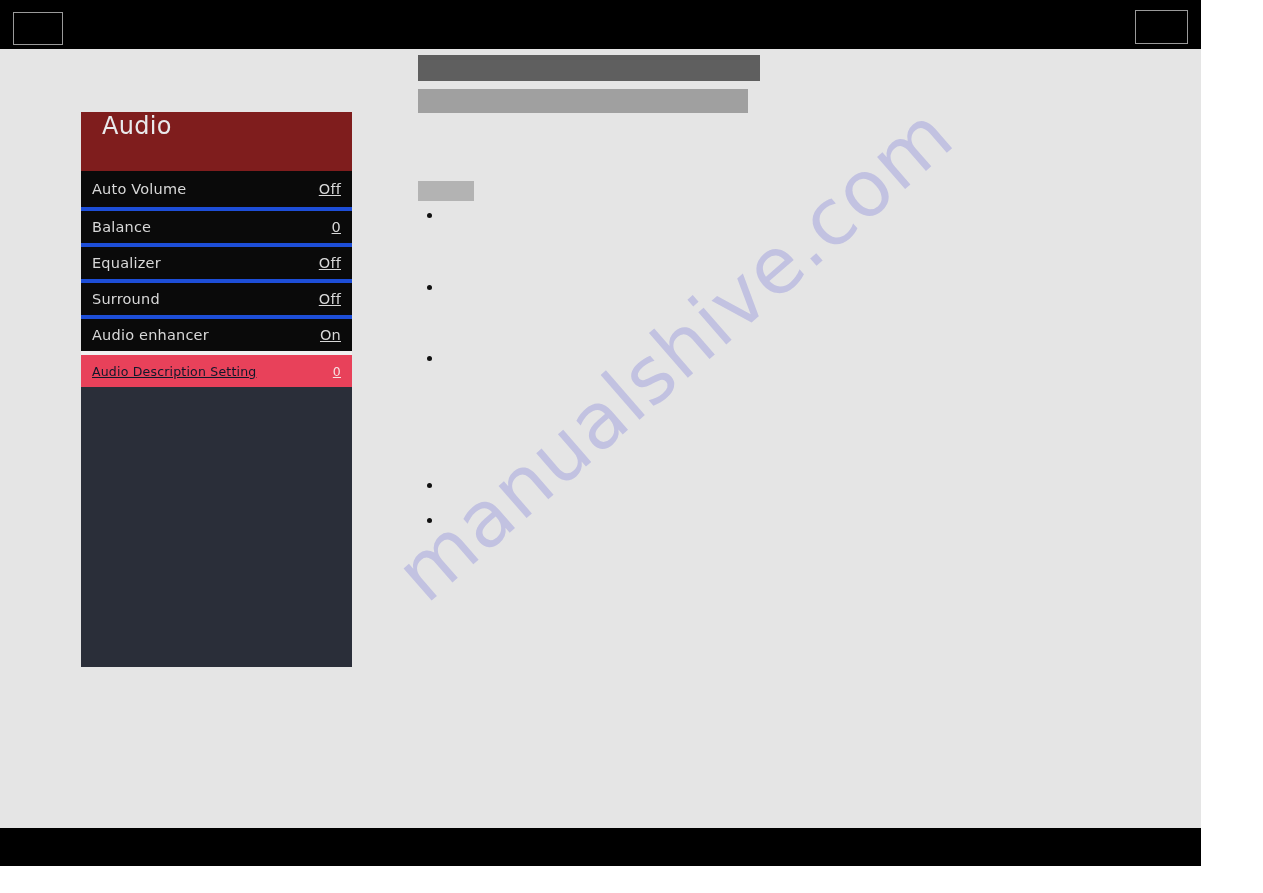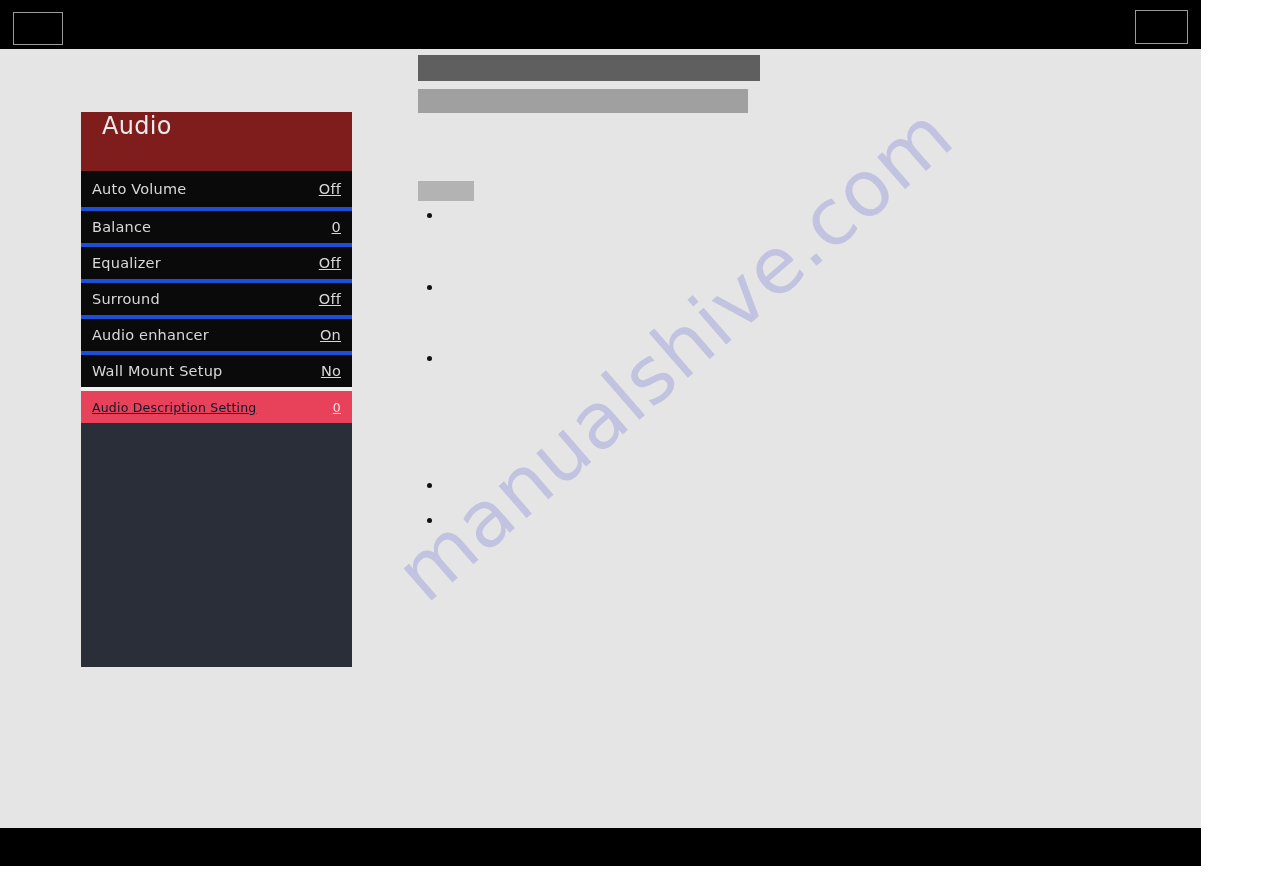--- a/index.html
+++ b/index.html
@@ -213,24 +213,20 @@
       <div class="menu-row">
         <span class="menu-row-label">Surround</span>
         <span class="menu-row-value">Off</span>
       </div>
 
       <div class="menu-row">
         <span class="menu-row-label">Audio enhancer</span>
         <span class="menu-row-value">On</span>
       </div>
 
-      <div class="menu-row">
-        <span class="menu-row-label">Wall Mount Setup</span>
-        <span class="menu-row-value">No</span>
-      </div>
 
       <div class="menu-row selected">
         <span class="menu-row-label">Audio Description Setting</span>
         <span class="menu-row-value">0</span>
       </div>
 
 
       <div id="tv-menu-filler"></div>
     </div>
   </div>

